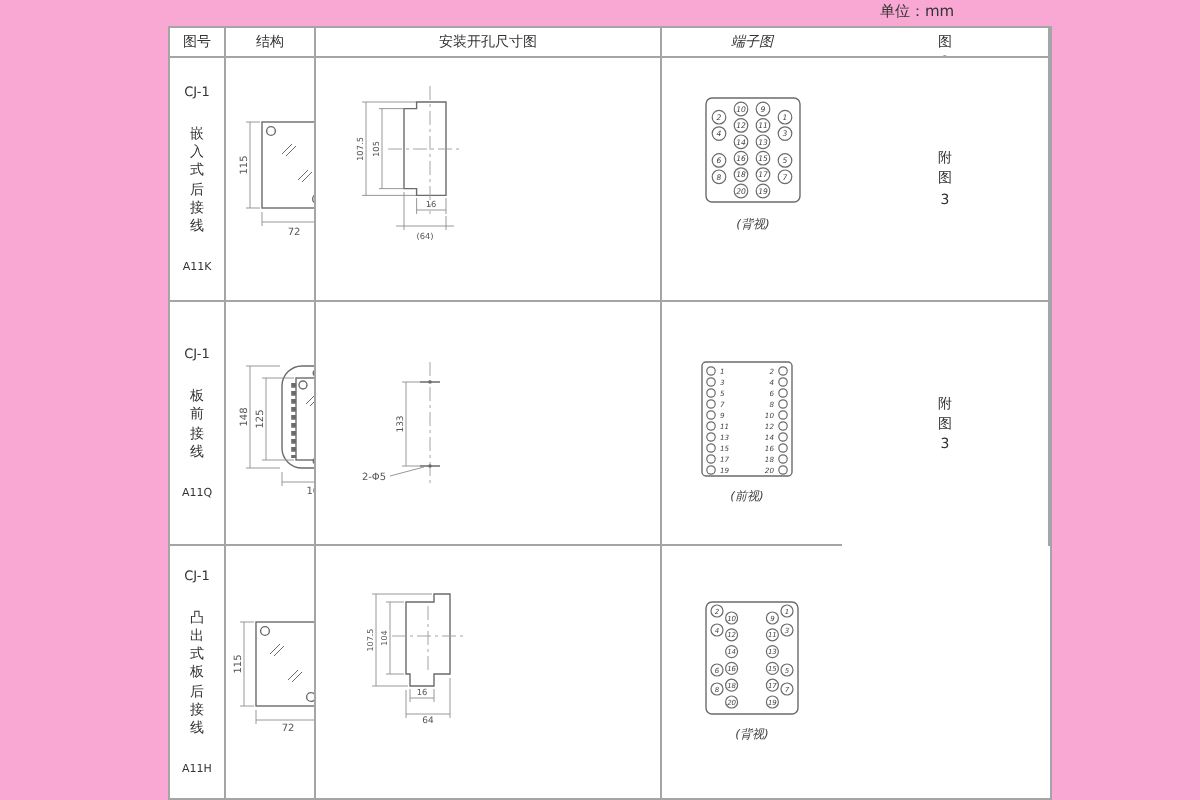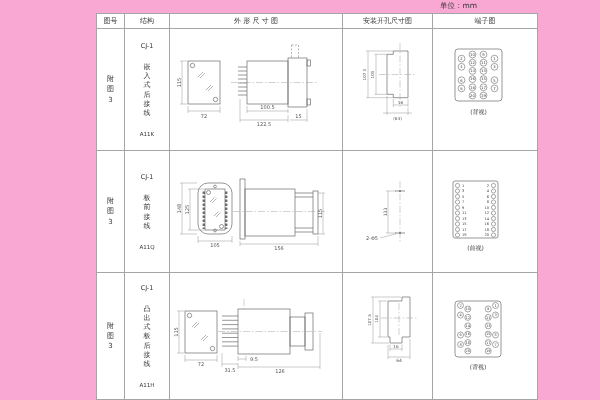--- a/index.html
+++ b/index.html
@@ -1,24 +1,24 @@
 <!DOCTYPE html>
 <html><head>
 <meta charset="utf-8">
 <style>
   html,body{margin:0;padding:0;background:#fff;}
   .page{position:relative;width:600px;height:400px;background:#f9a8d4;overflow:hidden;
         font-family:"DejaVu Sans","Liberation Sans",sans-serif;color:#333;}
   .unit{position:absolute;left:440px;top:1px;font-size:7.5px;color:#333;}
-  .tbl{position:absolute;left:96px;top:13px;width:442px;height:387px;display:grid;
+  .tbl{position:absolute;left:84px;top:13px;width:442px;height:387px;display:grid;
        grid-template-columns:28px 45px 173px 90px 104px;
        grid-template-rows:15px 122px 122px 126px;
        border:1px solid #a5a5a5;box-sizing:border-box;background:#fff;}
   .cell{border-right:1px solid #a5a5a5;border-bottom:1px solid #a5a5a5;position:relative;overflow:hidden;}
-  .lastc{border-right:none;}
+  .lastc{border-right:none;font-style:italic;}
   .lastr{border-bottom:none;}
   .hc{display:flex;align-items:center;justify-content:center;font-size:7px;color:#333;white-space:nowrap;}
   .fig{display:flex;align-items:center;justify-content:center;}
   .vtext{white-space:pre-line;text-align:center;font-size:7px;line-height:1.45;color:#333;}
   .struct{display:flex;flex-direction:column;align-items:center;justify-content:center;gap:13px;}
   .model{font-size:6.5px;color:#333;}
   .mtype{font-size:7px;line-height:1.3;}
   .code{font-size:5.5px;color:#333;}
   svg{display:block;}
   svg text{font-family:"DejaVu Sans",sans-serif;}
@@ -38,21 +38,20 @@
 </head>
 <body>
 
 <div class="page">
   <div class="unit">单位：mm</div>
 
   <div class="tbl">
 
     <div class="cell hc">图号</div>
     <div class="cell hc">结构</div>
-    <div class="cell hc">外 形 尺 寸 图</div>
     <div class="cell hc">安装开孔尺寸图</div>
     <div class="cell hc lastc">端子图</div>
 
     <div class="cell fig">
       <div class="vtext">附
 图
 3</div>
     </div>
     <div class="cell struct">
       <div class="model">CJ-1</div>

